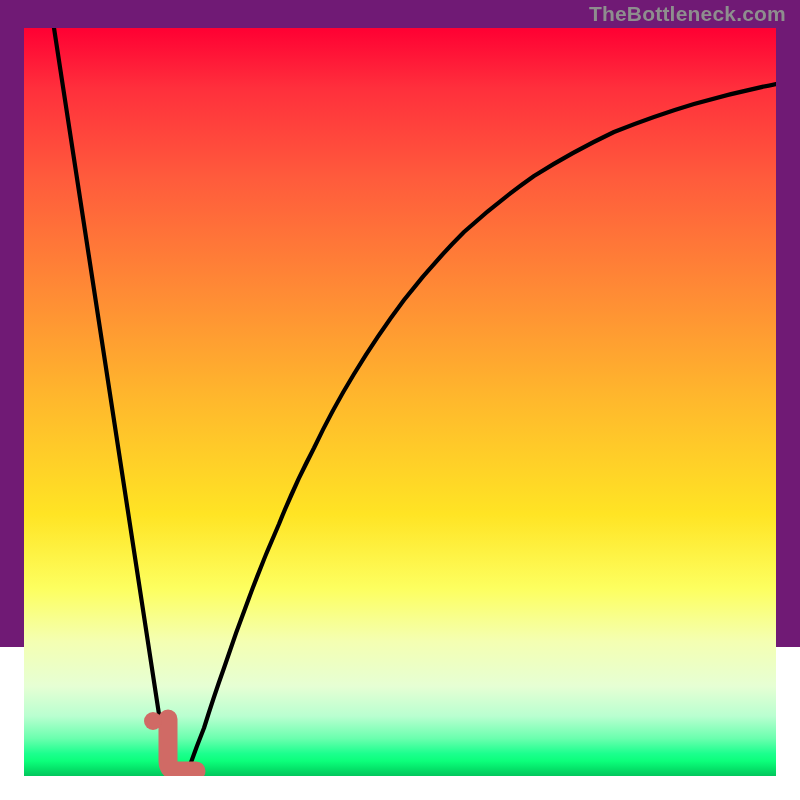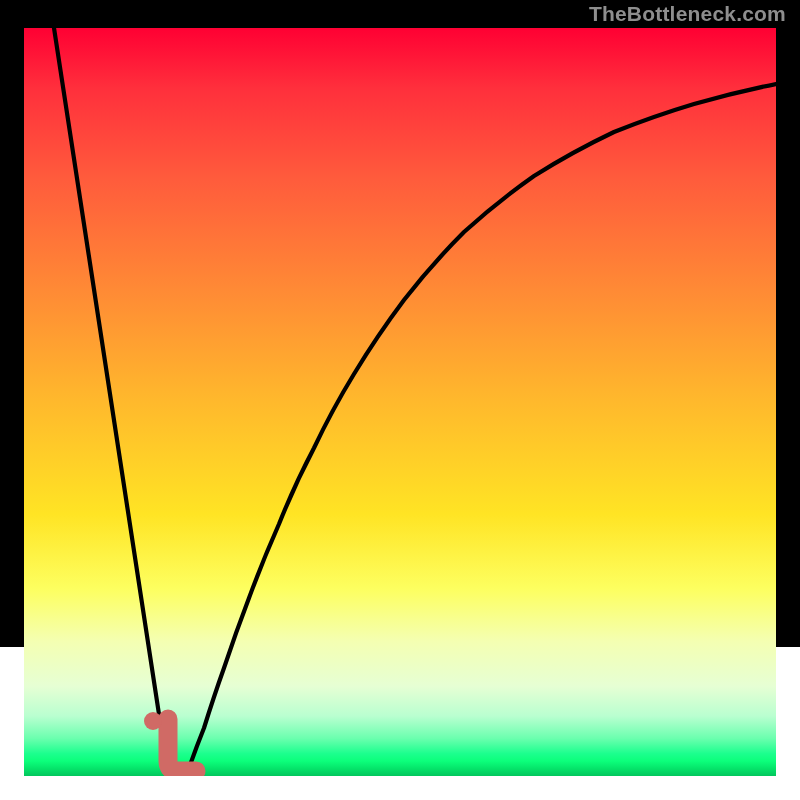--- a/index.html
+++ b/index.html
@@ -1,20 +1,20 @@
 <!DOCTYPE html>
 <html><head>
 <meta charset="utf-8">
 <style>
   * { margin: 0; padding: 0; box-sizing: border-box; }
   html, body { width: 800px; height: 800px; overflow: hidden; background: #fff; }
   .frame {
     width: 800px;
     height: 647px;
-    background: #000000;
+    background: #701a75;
     position: relative;
   }
   .attribution {
     position: absolute;
     top: 2px;
     right: 14px;
     font-family: Arial, Helvetica, sans-serif;
     font-size: 21px;
     font-weight: bold;
     color: #8e8e8e;

